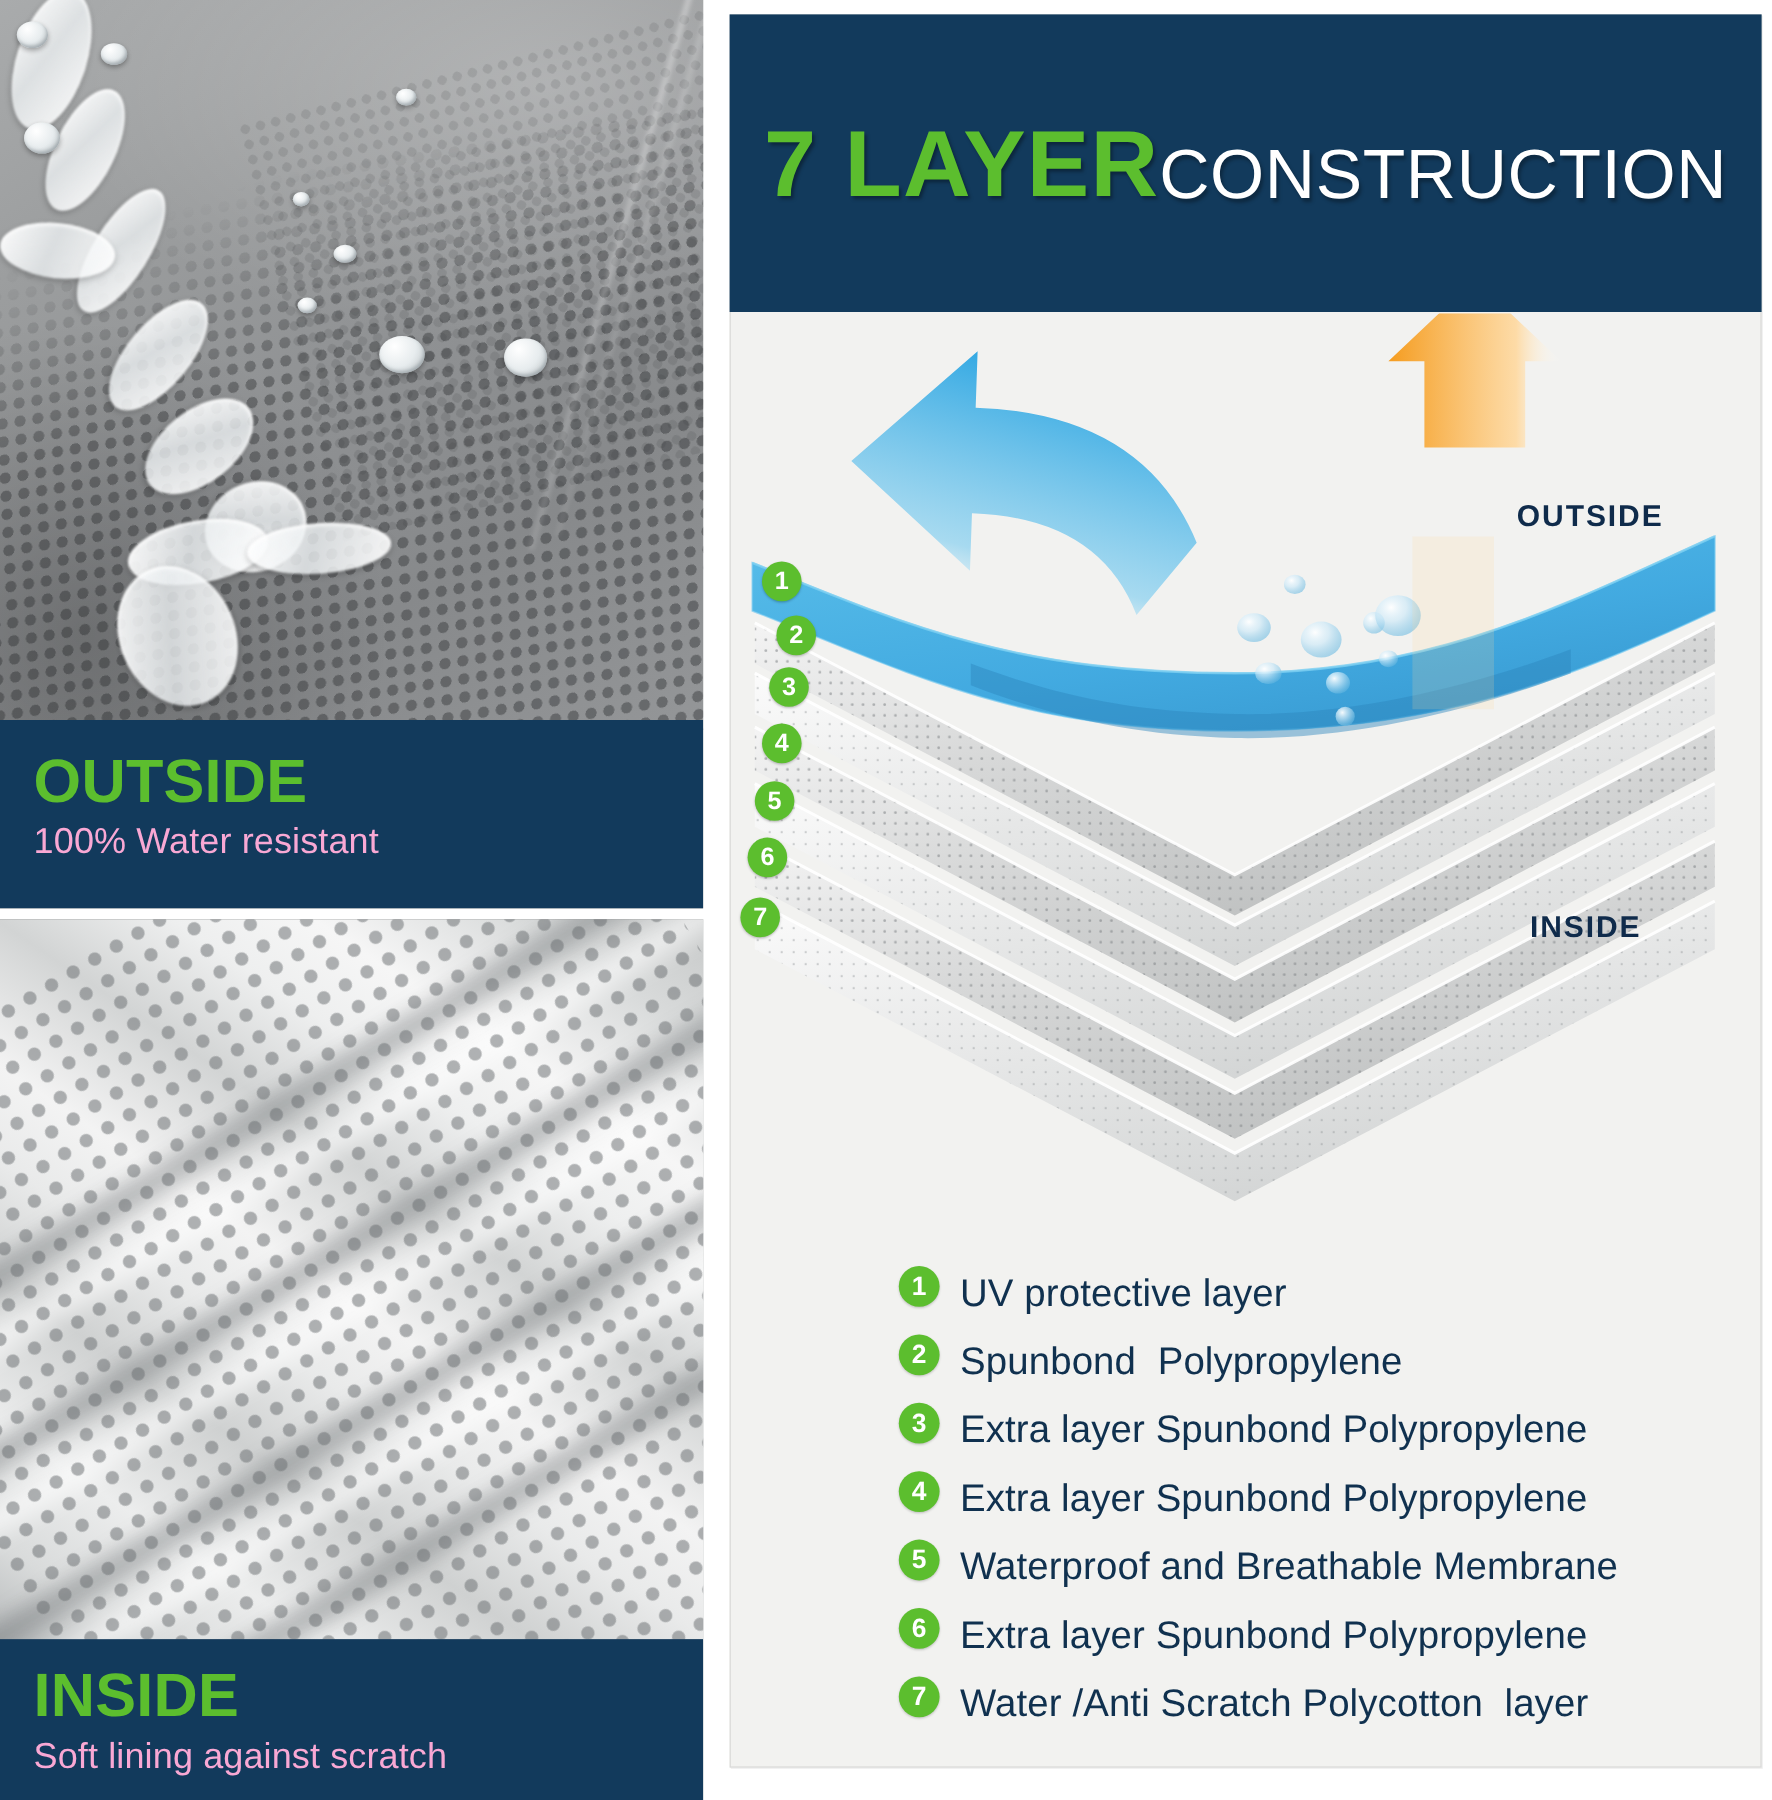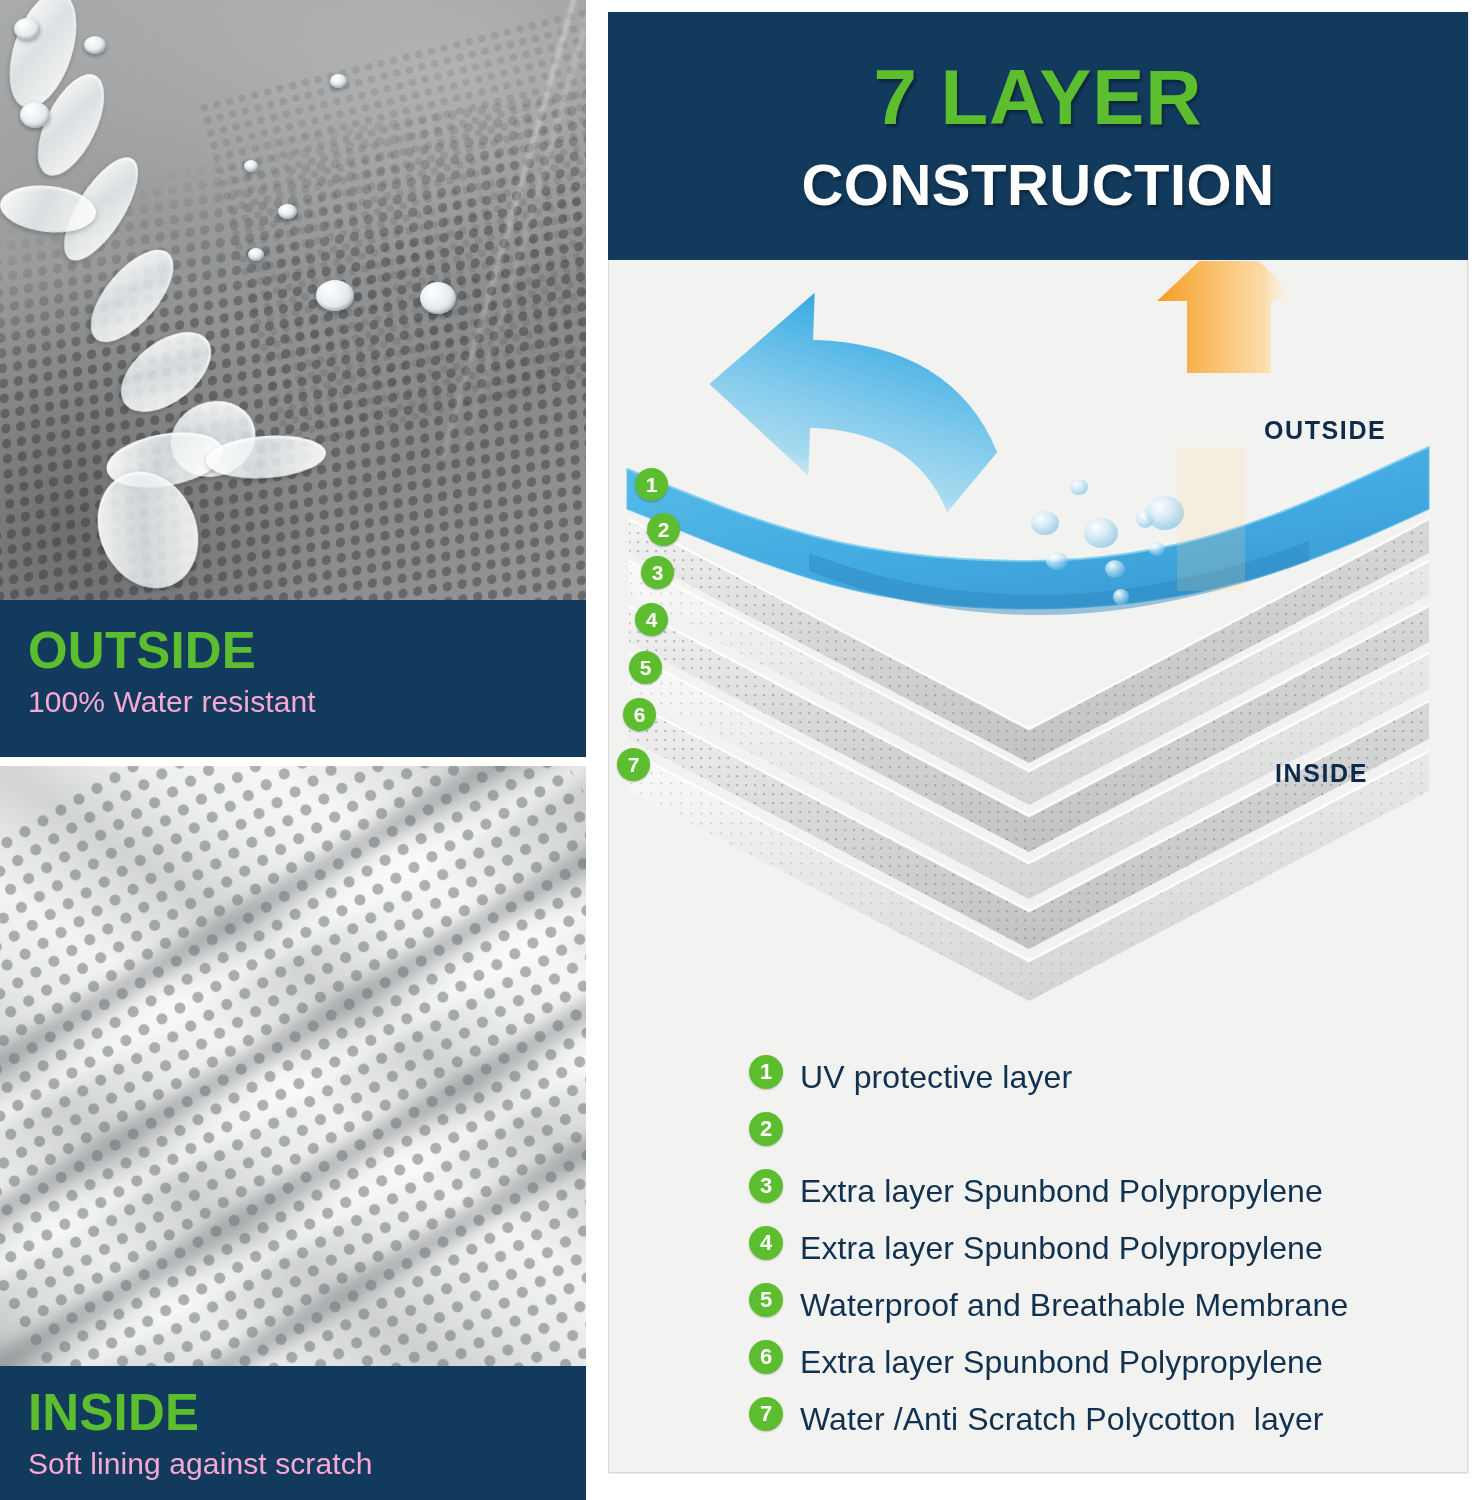--- a/index.html
+++ b/index.html
@@ -97,28 +97,28 @@
   }
 
   
   .right-col{
     position:absolute;left:608px;top:12px;width:860px;height:1461px;
     background:#f2f2f0;border:1px solid #d9d9d7;box-sizing:border-box;
     box-shadow:1px 1px 0 rgba(0,0,0,.07);
   }
   .header-band{
     position:absolute;left:-1px;top:-1px;width:860px;height:248px;background:#123a5c;
-    display:flex;flex-direction:column;align-items:center;justify-content:center;
+    display:flex;flex-direction:row;align-items:center;justify-content:center;
   }
   .h-main{
     color:#5cbe2e;font-size:78px;font-weight:bold;letter-spacing:1px;line-height:1;
     text-shadow:2px 3px 3px rgba(0,0,0,.35);
   }
   .h-sub{
-    color:#ffffff;font-size:58px;font-weight:bold;letter-spacing:.5px;line-height:1;margin-top:20px;
+    color:#ffffff;font-size:58px;font-weight:normal;letter-spacing:.5px;line-height:1;margin-top:20px;
     text-shadow:2px 3px 3px rgba(0,0,0,.3);
   }
 
   
   .diagram{position:absolute;left:0;top:248px;width:858px;height:780px;overflow:hidden;}
   .diagram-inner{position:absolute;left:0;top:0;width:858px;height:780px;}
 
   .lbl{
     position:absolute;color:#0f2b4b;font-size:25px;font-weight:bold;letter-spacing:1.6px;
   }
@@ -344,20 +344,21 @@
       </div>
     </div>
 
     <div class="legend">
       <div class="li">
         <div class="li-badge">1</div>
         <div class="li-text">UV protective layer</div>
       </div>
       <div class="li">
         <div class="li-badge">2</div>
+        <div class="li-text">Spunbond  Polypropylene</div>
       </div>
       <div class="li">
         <div class="li-badge">3</div>
         <div class="li-text">Extra layer Spunbond Polypropylene</div>
       </div>
       <div class="li">
         <div class="li-badge">4</div>
         <div class="li-text">Extra layer Spunbond Polypropylene</div>
       </div>
       <div class="li">

